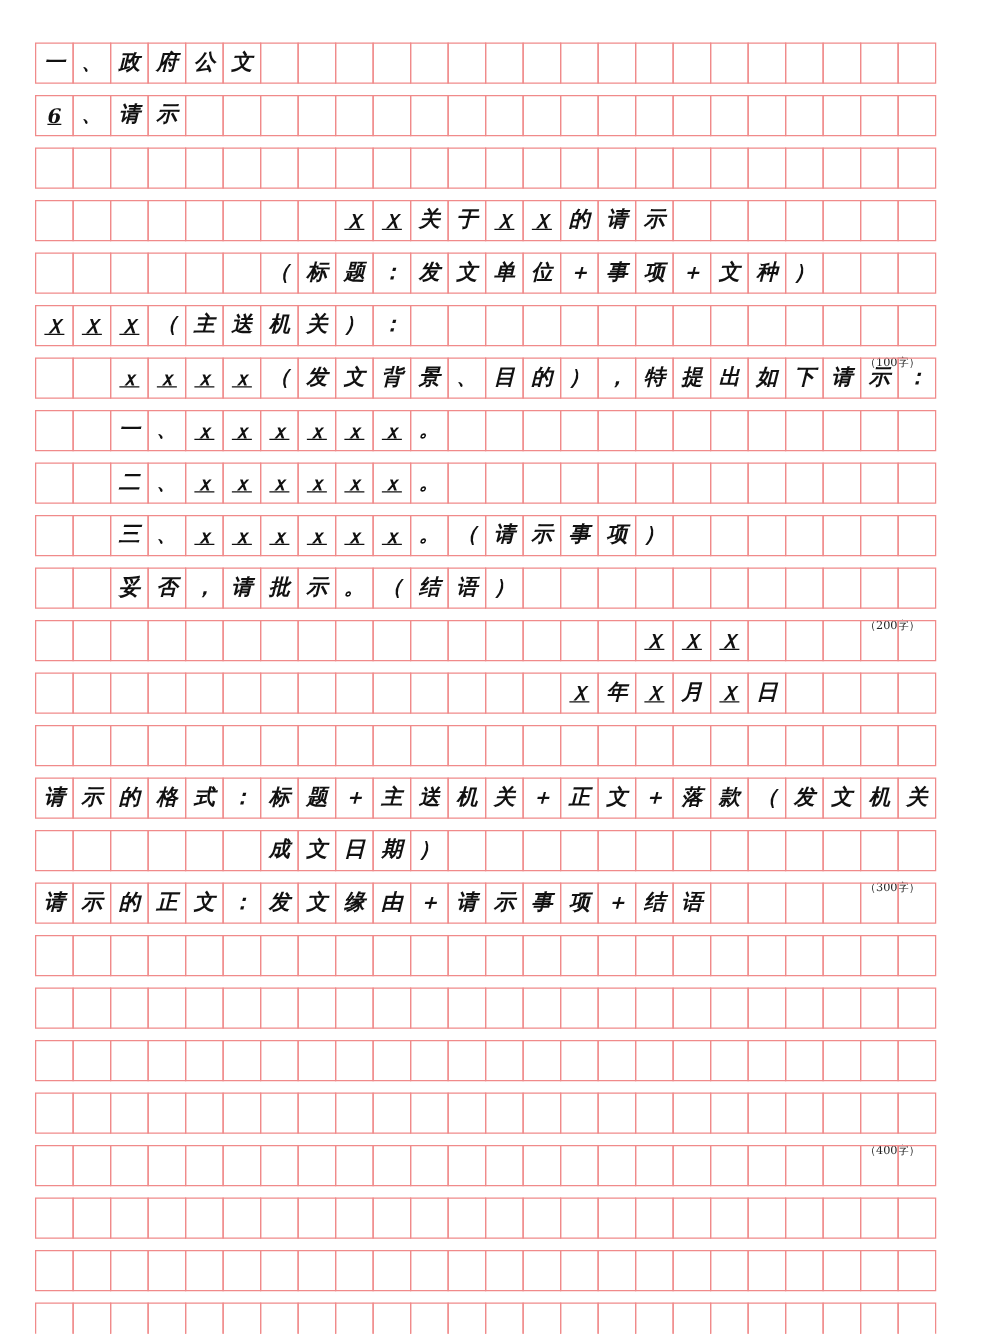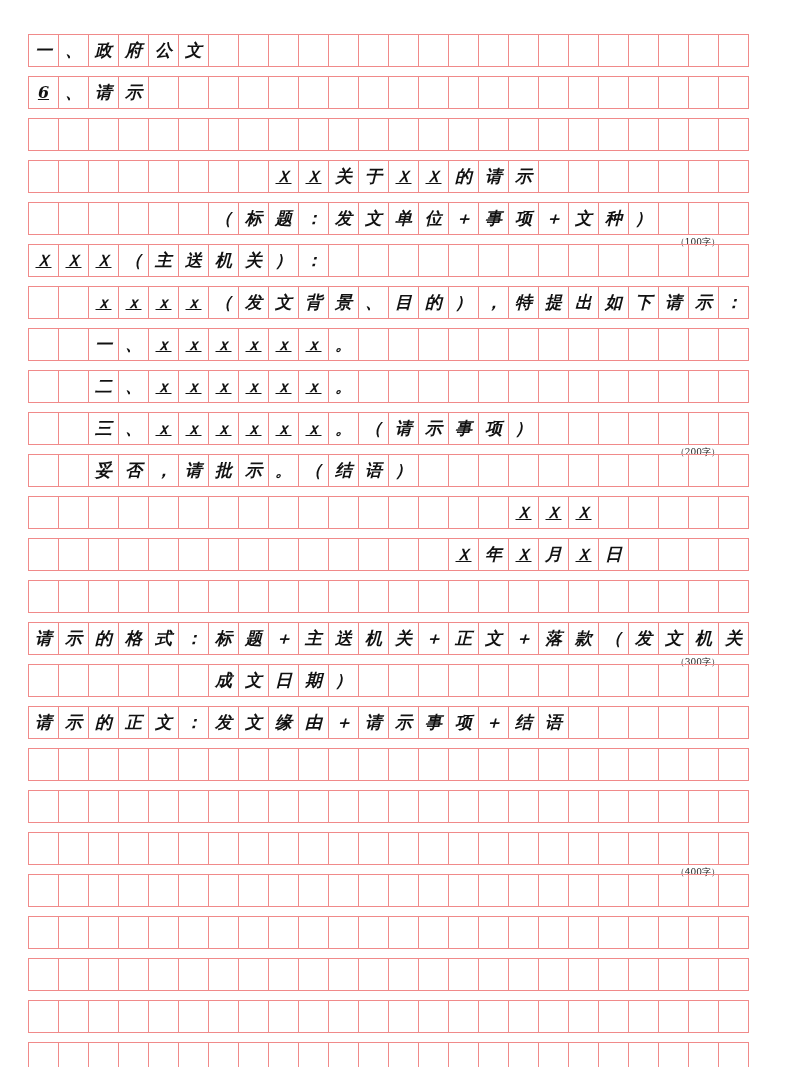--- a/index.html
+++ b/index.html
@@ -68,25 +68,26 @@
   .ch.latin {
     font-family: "DejaVu Serif", serif;
     font-size: 16px;
     font-style: italic;
   }
   .ch.under {
     text-decoration: underline;
   }
   .counter {
     position: absolute;
-    right: 52px;
+    right: 36px;
     font-family: "DejaVu Serif", serif;
     font-size: 9px;
     color: #222222;
     letter-spacing: 0px;
+    margin-top: 48px;
   }
 </style>
 </head>
 <body>
 
 <div class="sheet">
   <div class="grid-area" id="grid-area">
       <div class="row">
         <div class="cells">
           <div class="cell"></div>

